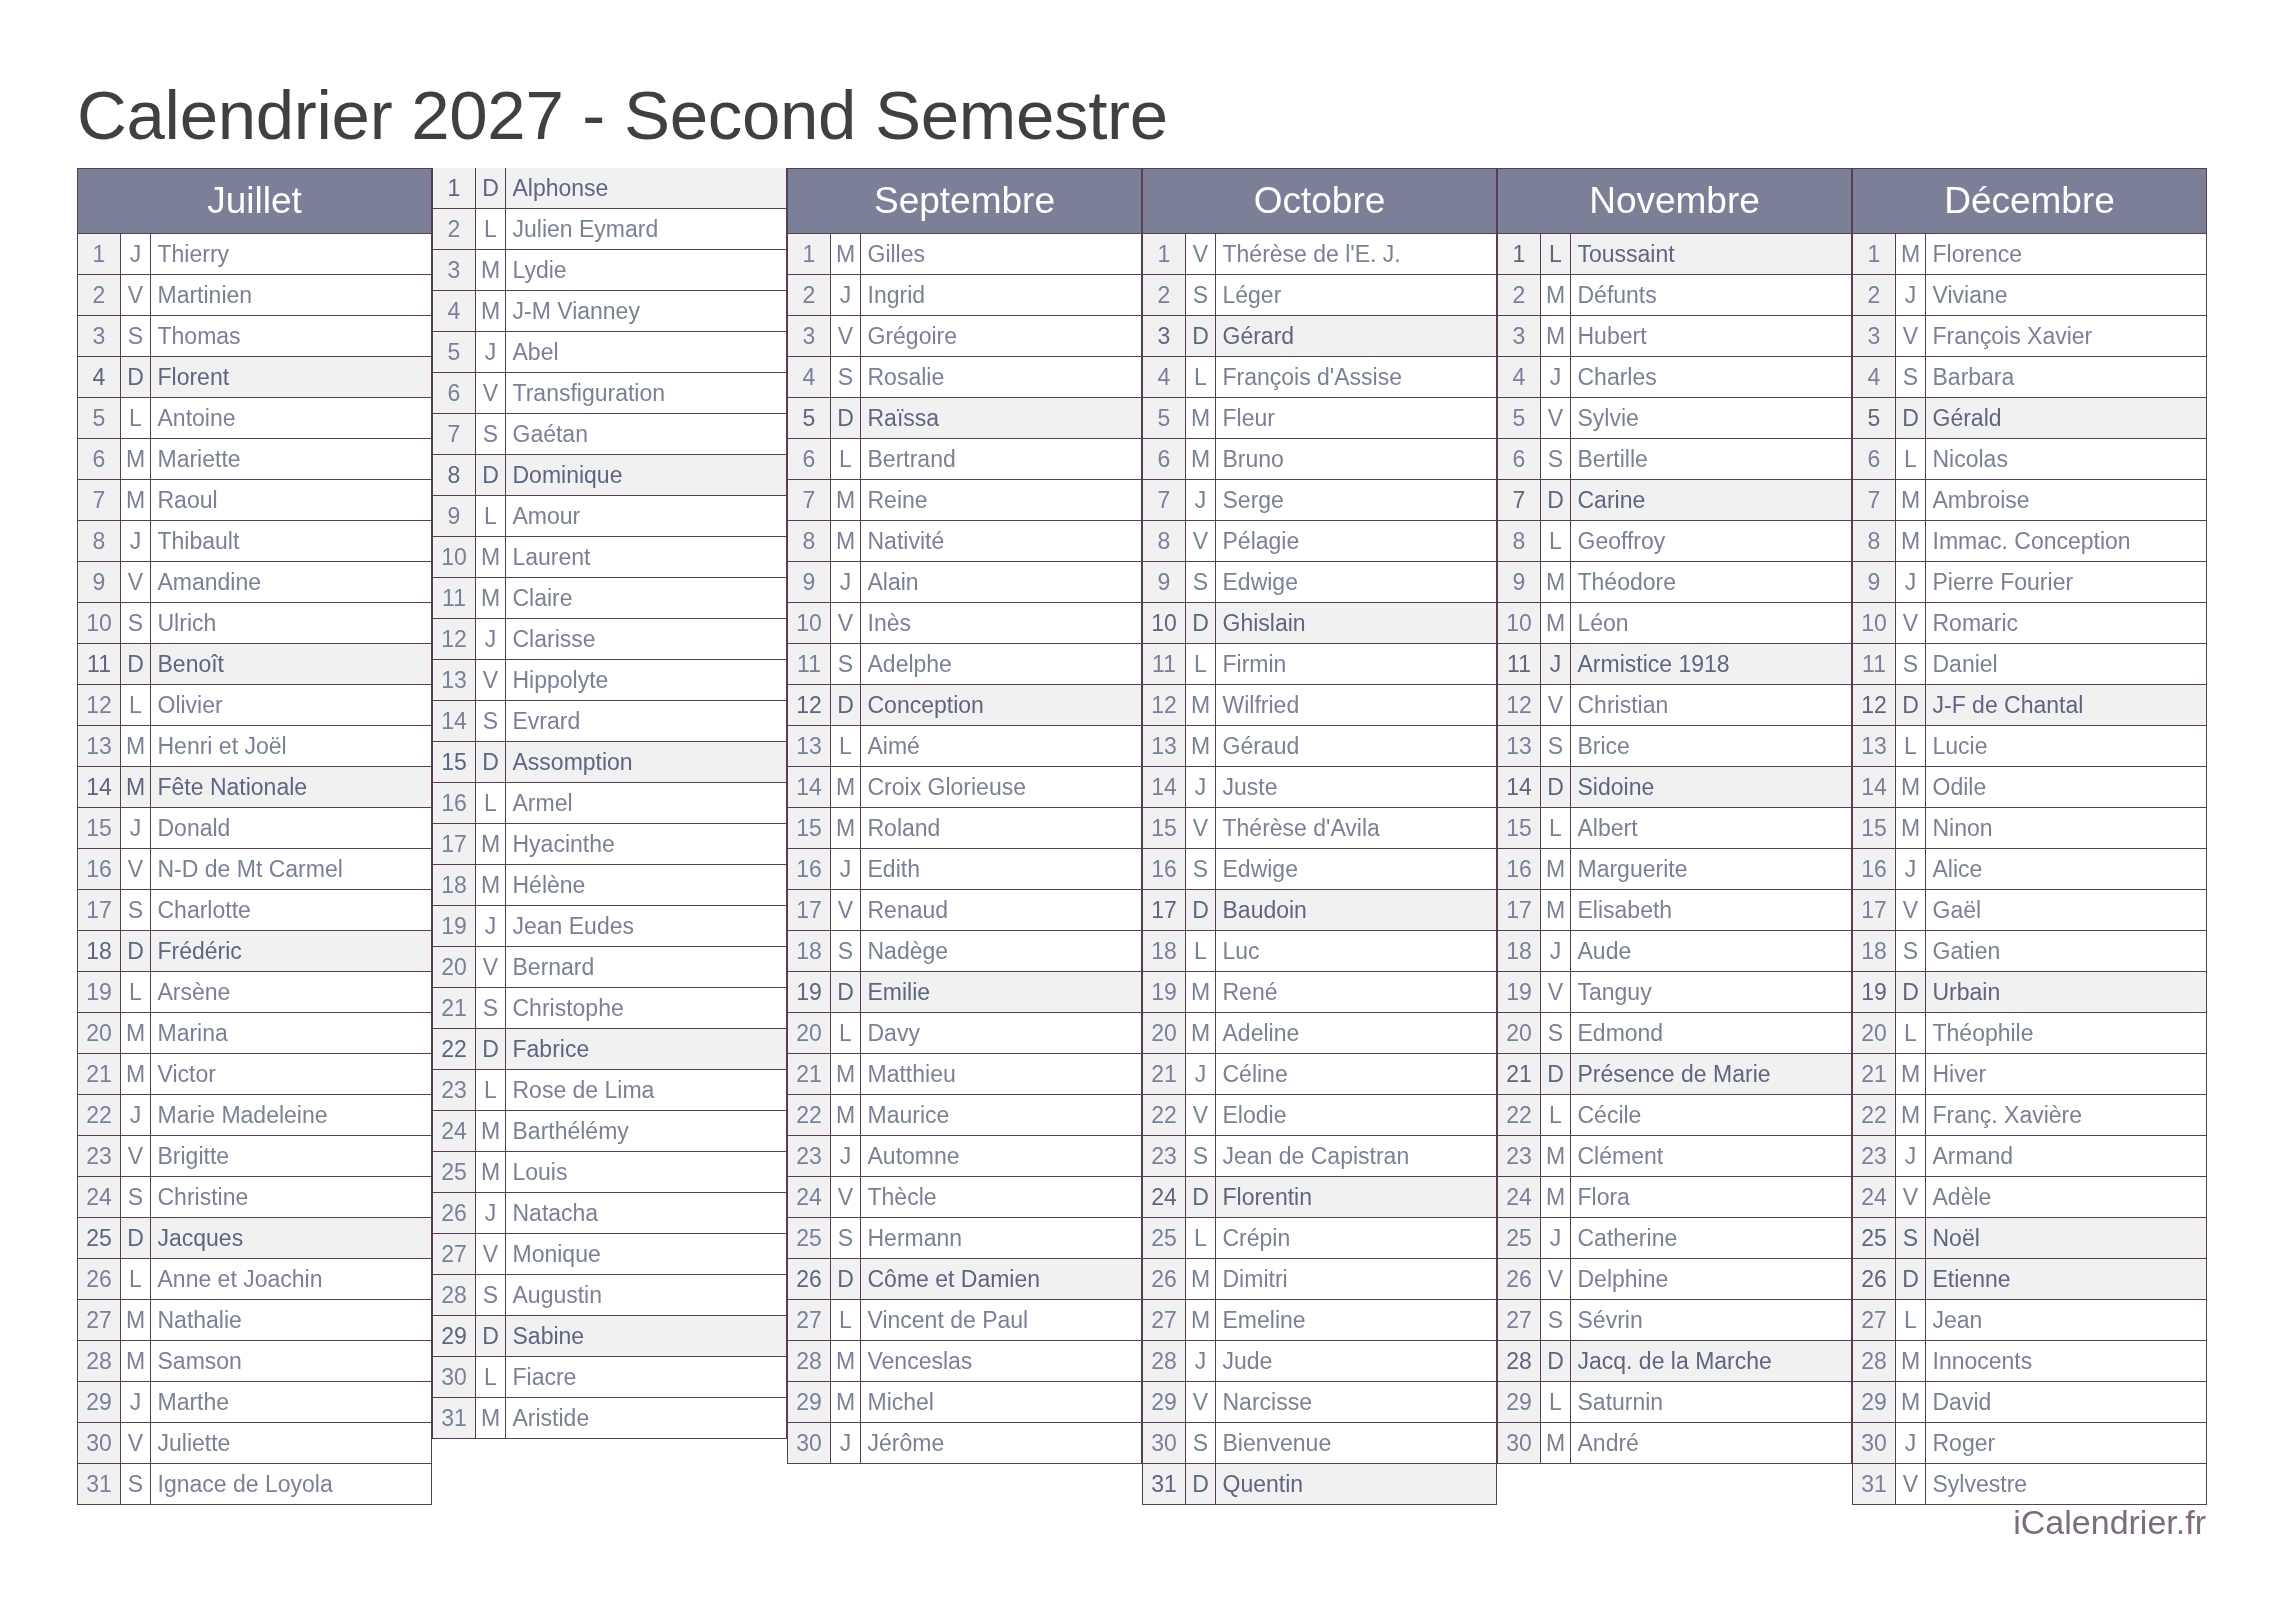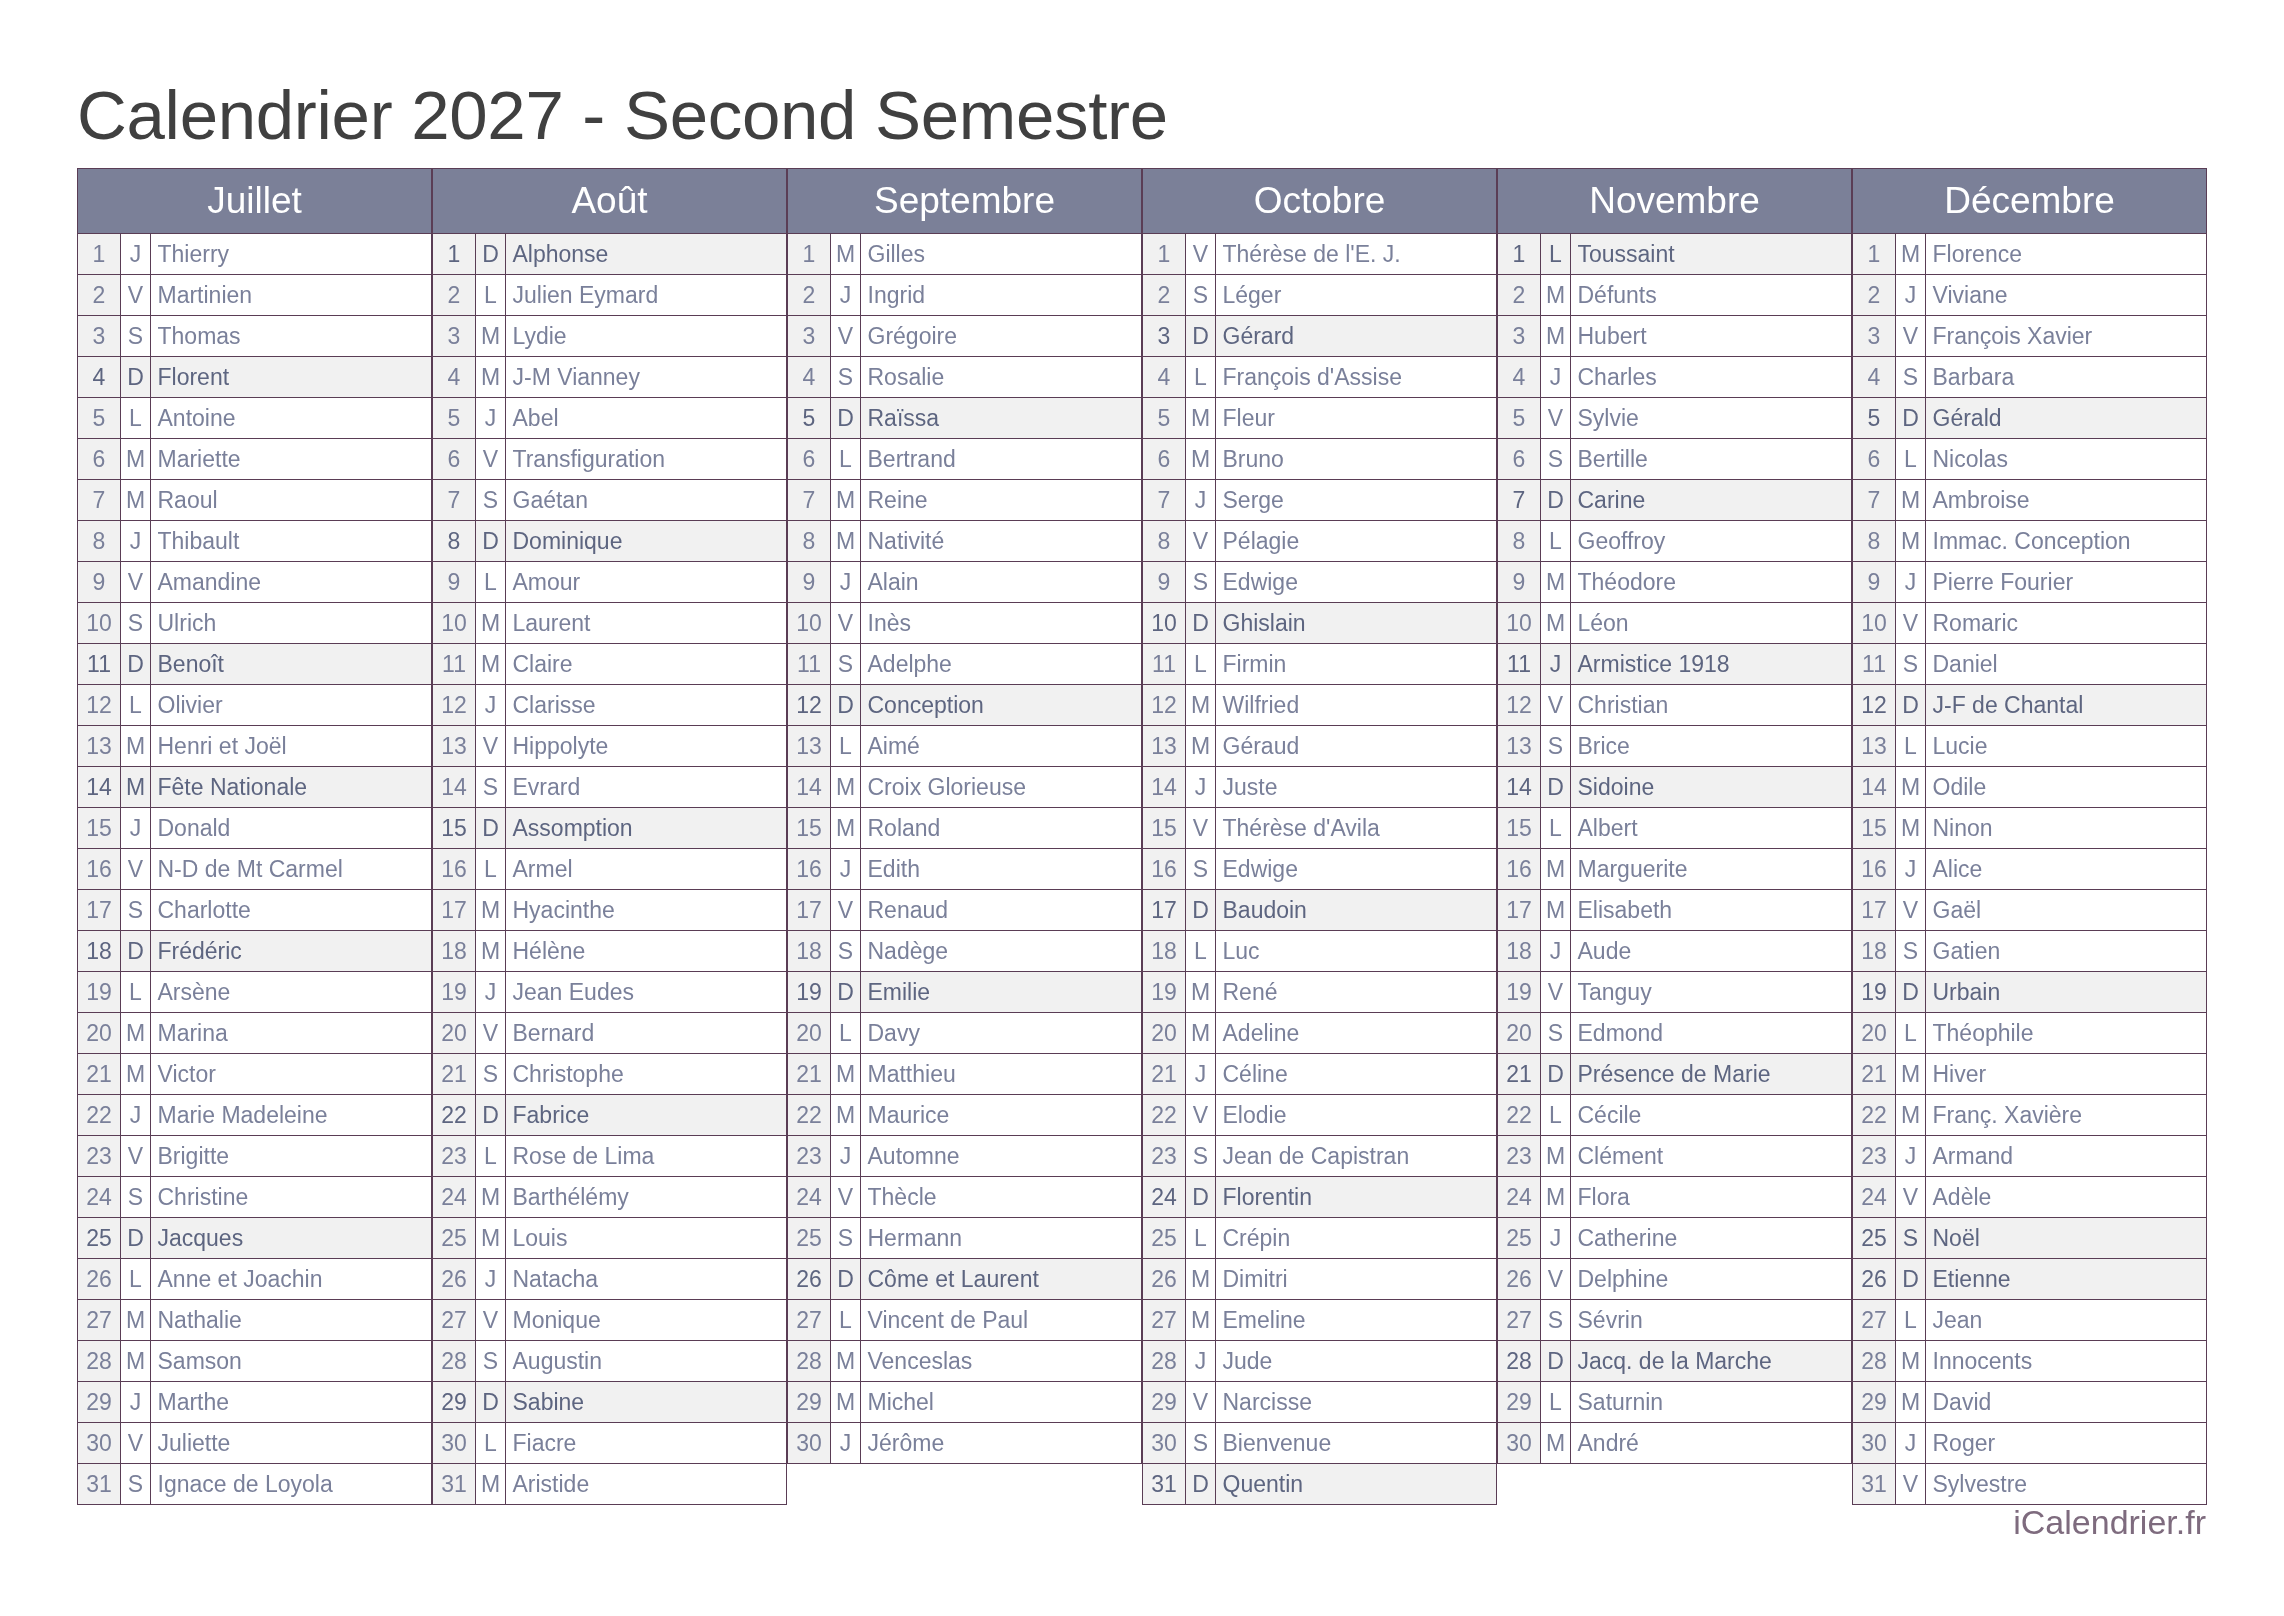--- a/index.html
+++ b/index.html
@@ -183,21 +183,20 @@
         <div class="dow">V</div>
         <div class="name">Juliette</div>
       </div>
       <div class="row">
         <div class="num">31</div>
         <div class="dow">S</div>
         <div class="name">Ignace de Loyola</div>
       </div>
     </div>
     <div class="month">
-      <div class="mhead">Août</div>
       <div class="row hl">
         <div class="num">1</div>
         <div class="dow">D</div>
         <div class="name">Alphonse</div>
       </div>
       <div class="row">
         <div class="num">2</div>
         <div class="dow">L</div>
         <div class="name">Julien Eymard</div>
       </div>
@@ -470,21 +469,21 @@
         <div class="name">Thècle</div>
       </div>
       <div class="row">
         <div class="num">25</div>
         <div class="dow">S</div>
         <div class="name">Hermann</div>
       </div>
       <div class="row hl">
         <div class="num">26</div>
         <div class="dow">D</div>
-        <div class="name">Côme et Laurent</div>
+        <div class="name">Côme et Damien</div>
       </div>
       <div class="row">
         <div class="num">27</div>
         <div class="dow">L</div>
         <div class="name">Vincent de Paul</div>
       </div>
       <div class="row">
         <div class="num">28</div>
         <div class="dow">M</div>
         <div class="name">Venceslas</div>

